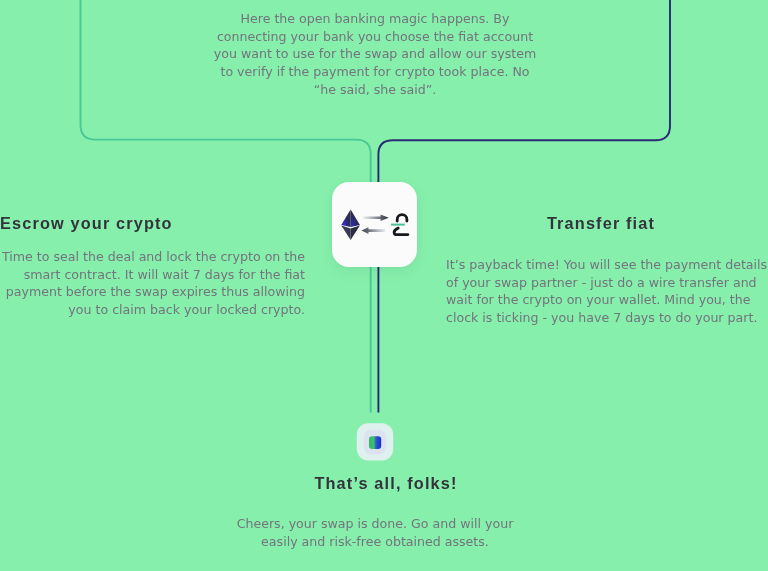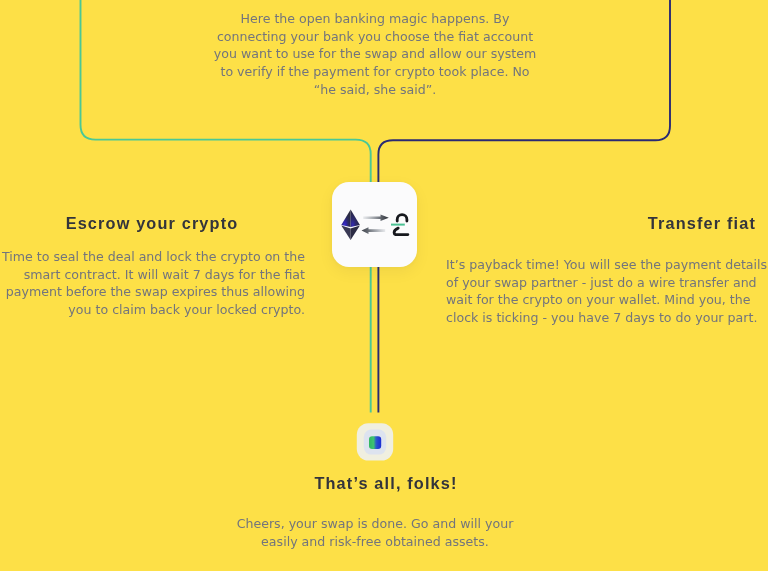--- a/index.html
+++ b/index.html
@@ -1,19 +1,19 @@
 <!DOCTYPE html>
 <html><head>
 <meta charset="utf-8">
 <style>
   html,body{margin:0;padding:0;}
   body{width:768px;height:571px;background:#ffffff;
        font-family:"DejaVu Sans",sans-serif;overflow:hidden;position:relative;
        -webkit-font-smoothing:antialiased;}
-  .stage{position:absolute;left:0;top:0;width:768px;height:571px;background:#fde047;}
+  .stage{position:absolute;left:0;top:0;width:768px;height:571px;background:#86efac;}
   svg.flow{position:absolute;left:0;top:0;width:768px;height:571px;}
   .para{position:absolute;transform:translateZ(0);color:#73757c;font-size:12.6px;line-height:17.65px;white-space:pre;}
   .head{position:absolute;transform:translateZ(0);color:#33343b;font-family:"Liberation Sans",sans-serif;
         font-size:16.3px;font-weight:bold;letter-spacing:1.15px;line-height:21px;}
 
   
   .card{position:absolute;left:332px;top:182px;width:85px;height:85px;border-radius:17px;
         background:#fbfbfc;box-shadow:0 5px 16px rgba(40,44,63,.055), 0 1px 4px rgba(40,44,63,.035);}
   .card svg{position:absolute;left:0;top:0;}
 
@@ -79,27 +79,27 @@
       </g>
 
       <g>
         <path d="M66.2,39.1 L66.2,37.4 A4.85,4.85 0 0 1 75.9,37.4 L75.9,39.1" fill="none" stroke="#16181d" stroke-width="2.8" stroke-linecap="round"></path>
         <path d="M67.2,46.1 C64.6,47.2 63.1,49.3 63.1,50.7 C63.1,51.7 63.7,52.3 64.6,52.6 L76.9,52.6" fill="none" stroke="#16181d" stroke-width="2.8" stroke-linecap="round" stroke-linejoin="round"></path>
         <line x1="60.0" y1="42.6" x2="73.8" y2="42.6" stroke="#4cc294" stroke-width="2.0" stroke-linecap="butt"></line>
       </g>
     </svg>
   </div>
 
-  <div class="head" style="left:0;top:213px;width:304px;text-align:center;">Escrow your crypto</div>
+  <div class="head" style="left:0;top:213px;width:304px;text-align:left;">Escrow your crypto</div>
   <div class="para" style="left:0px;top:248px;width:305px;text-align:right;">Time to seal the deal and lock the crypto on the
 smart contract. It will wait 7 days for the fiat
 payment before the swap expires thus allowing
 you to claim back your locked crypto.</div>
 
-  <div class="head" style="left:446px;top:213px;width:310px;text-align:right;">Transfer fiat</div>
+  <div class="head" style="left:446px;top:213px;width:310px;text-align:center;">Transfer fiat</div>
   <div class="para" style="left:446px;top:256px;width:330px;text-align:left;">It’s payback time! You will see the payment details
 of your swap partner - just do a wire transfer and
 wait for the crypto on your wallet. Mind you, the
 clock is ticking - you have 7 days to do your part.</div>
 
   <div class="dot">
     <svg width="42" height="42" viewBox="0 0 42 42" xmlns="http://www.w3.org/2000/svg">
       <defs>
         <linearGradient id="gFinal" x1="0" y1="0" x2="1" y2="0">
           <stop offset="0" stop-color="#33b862"></stop>

